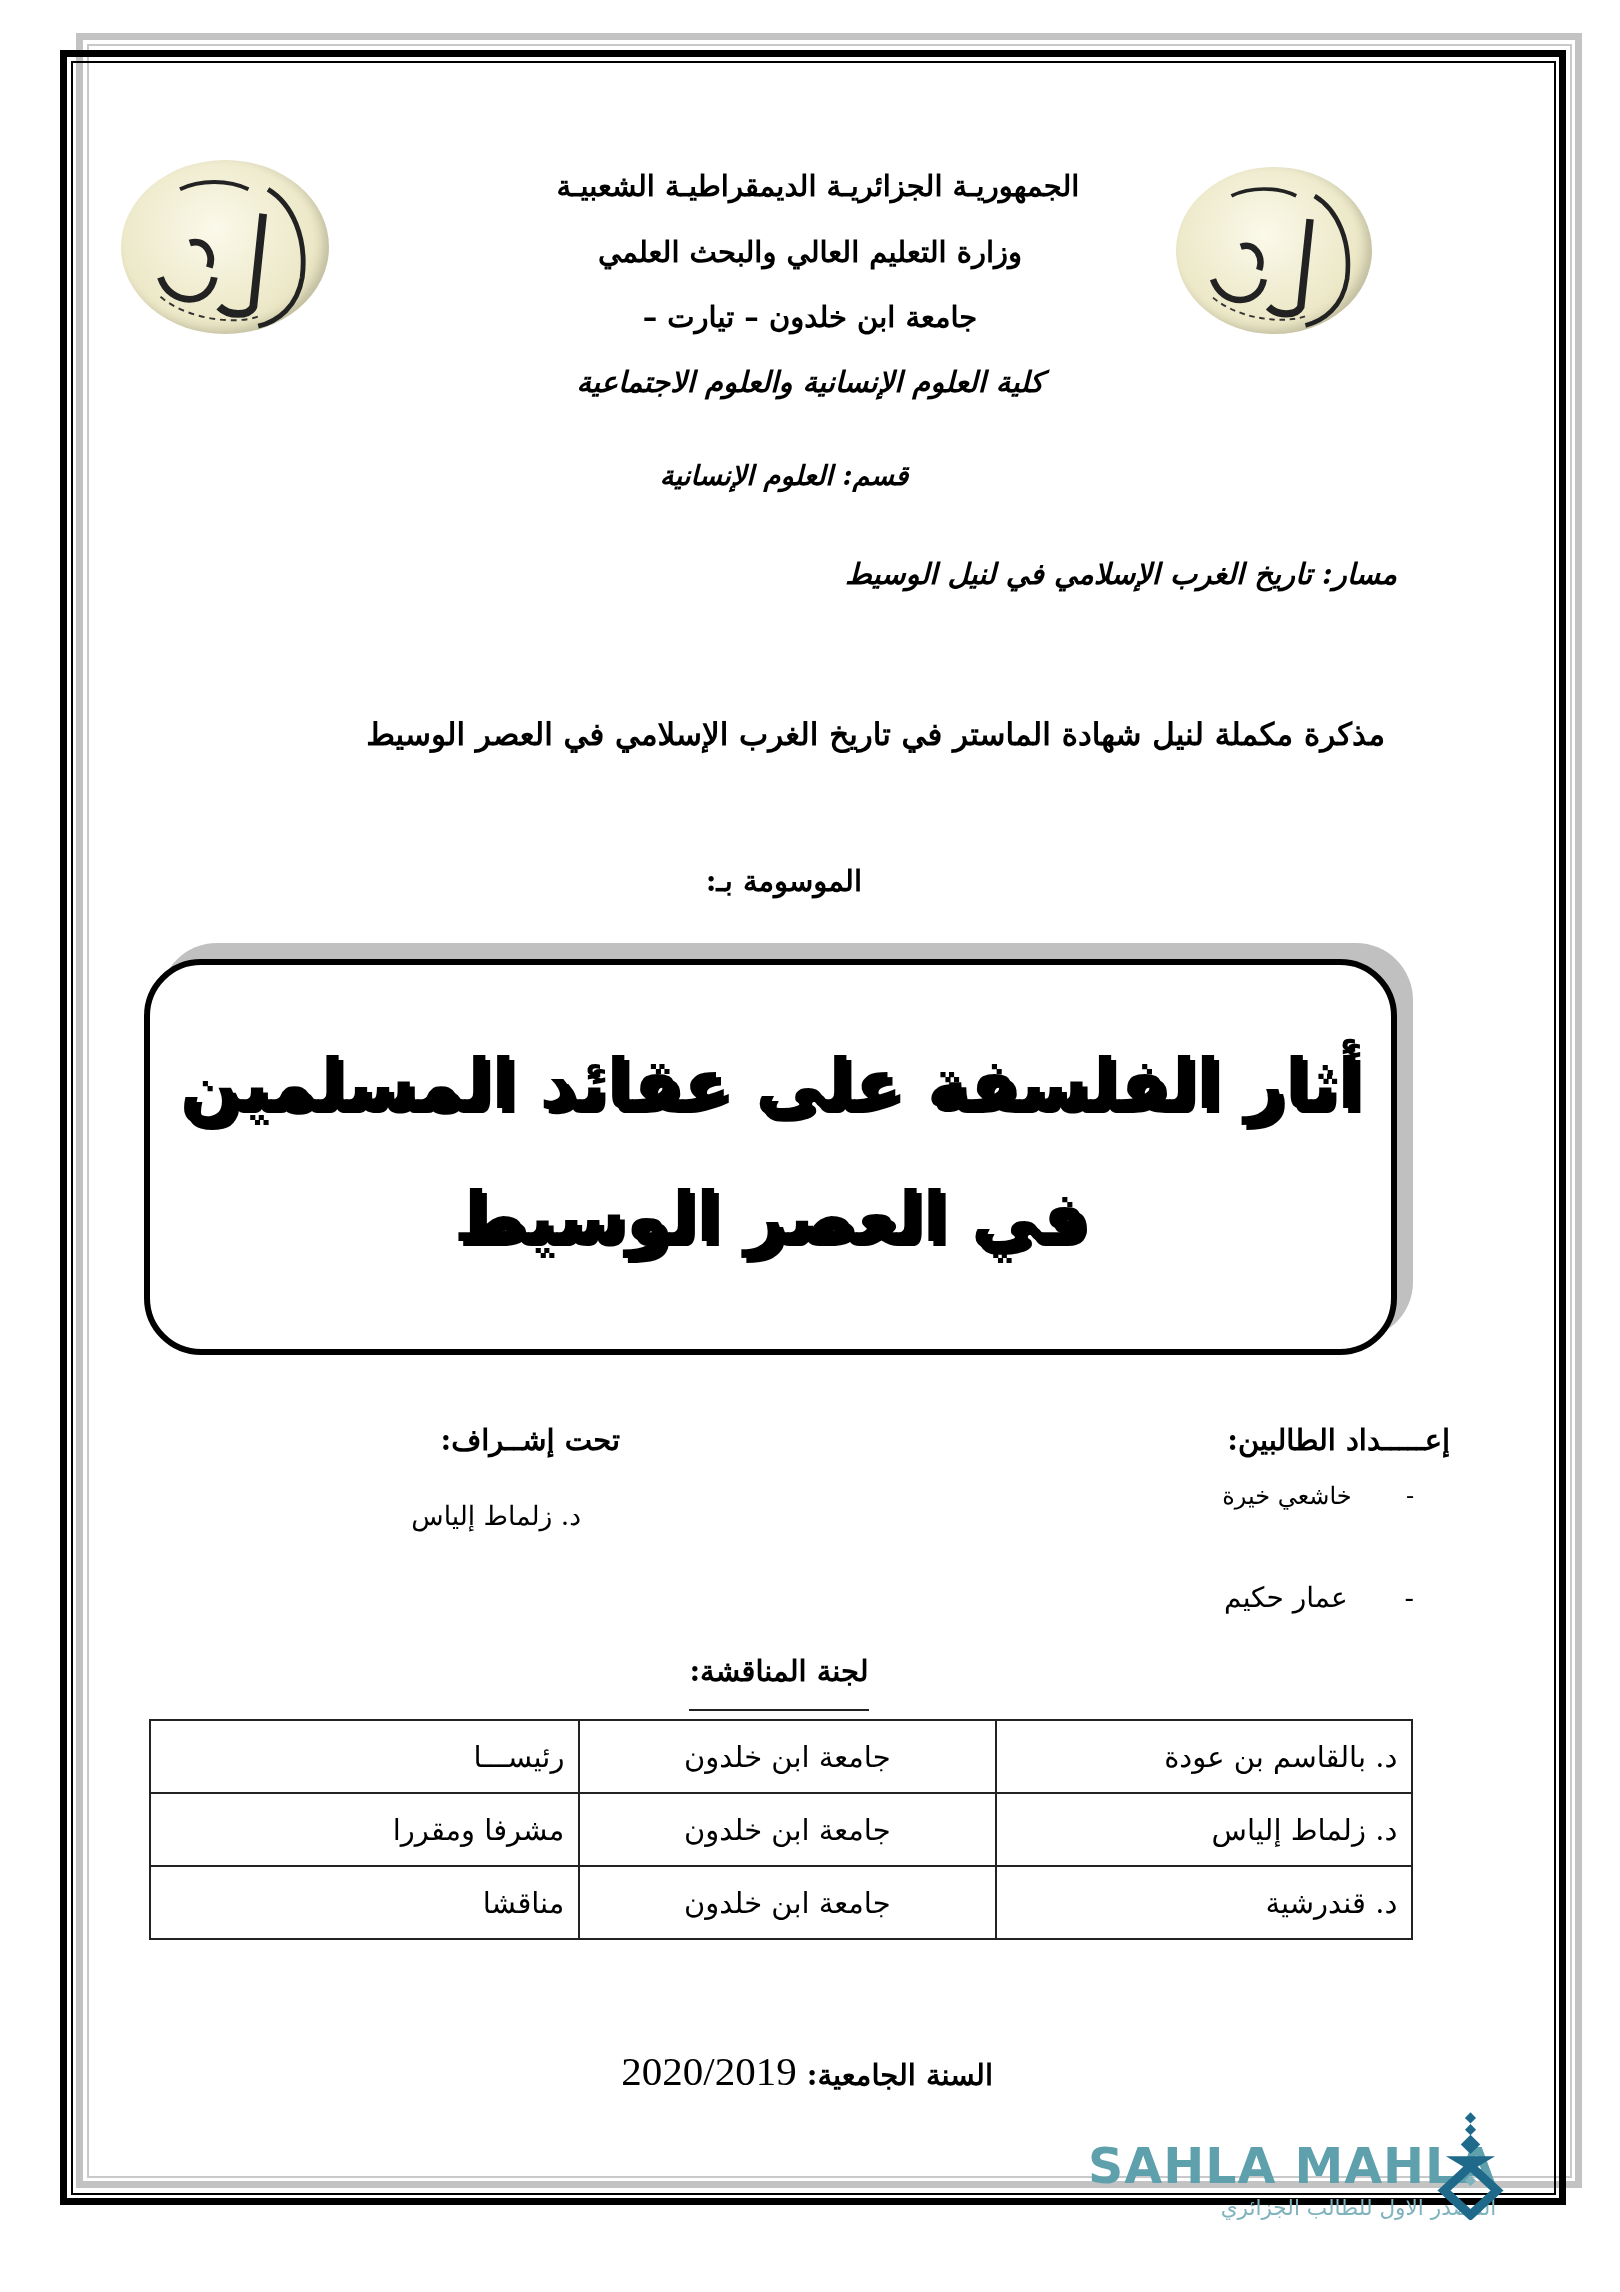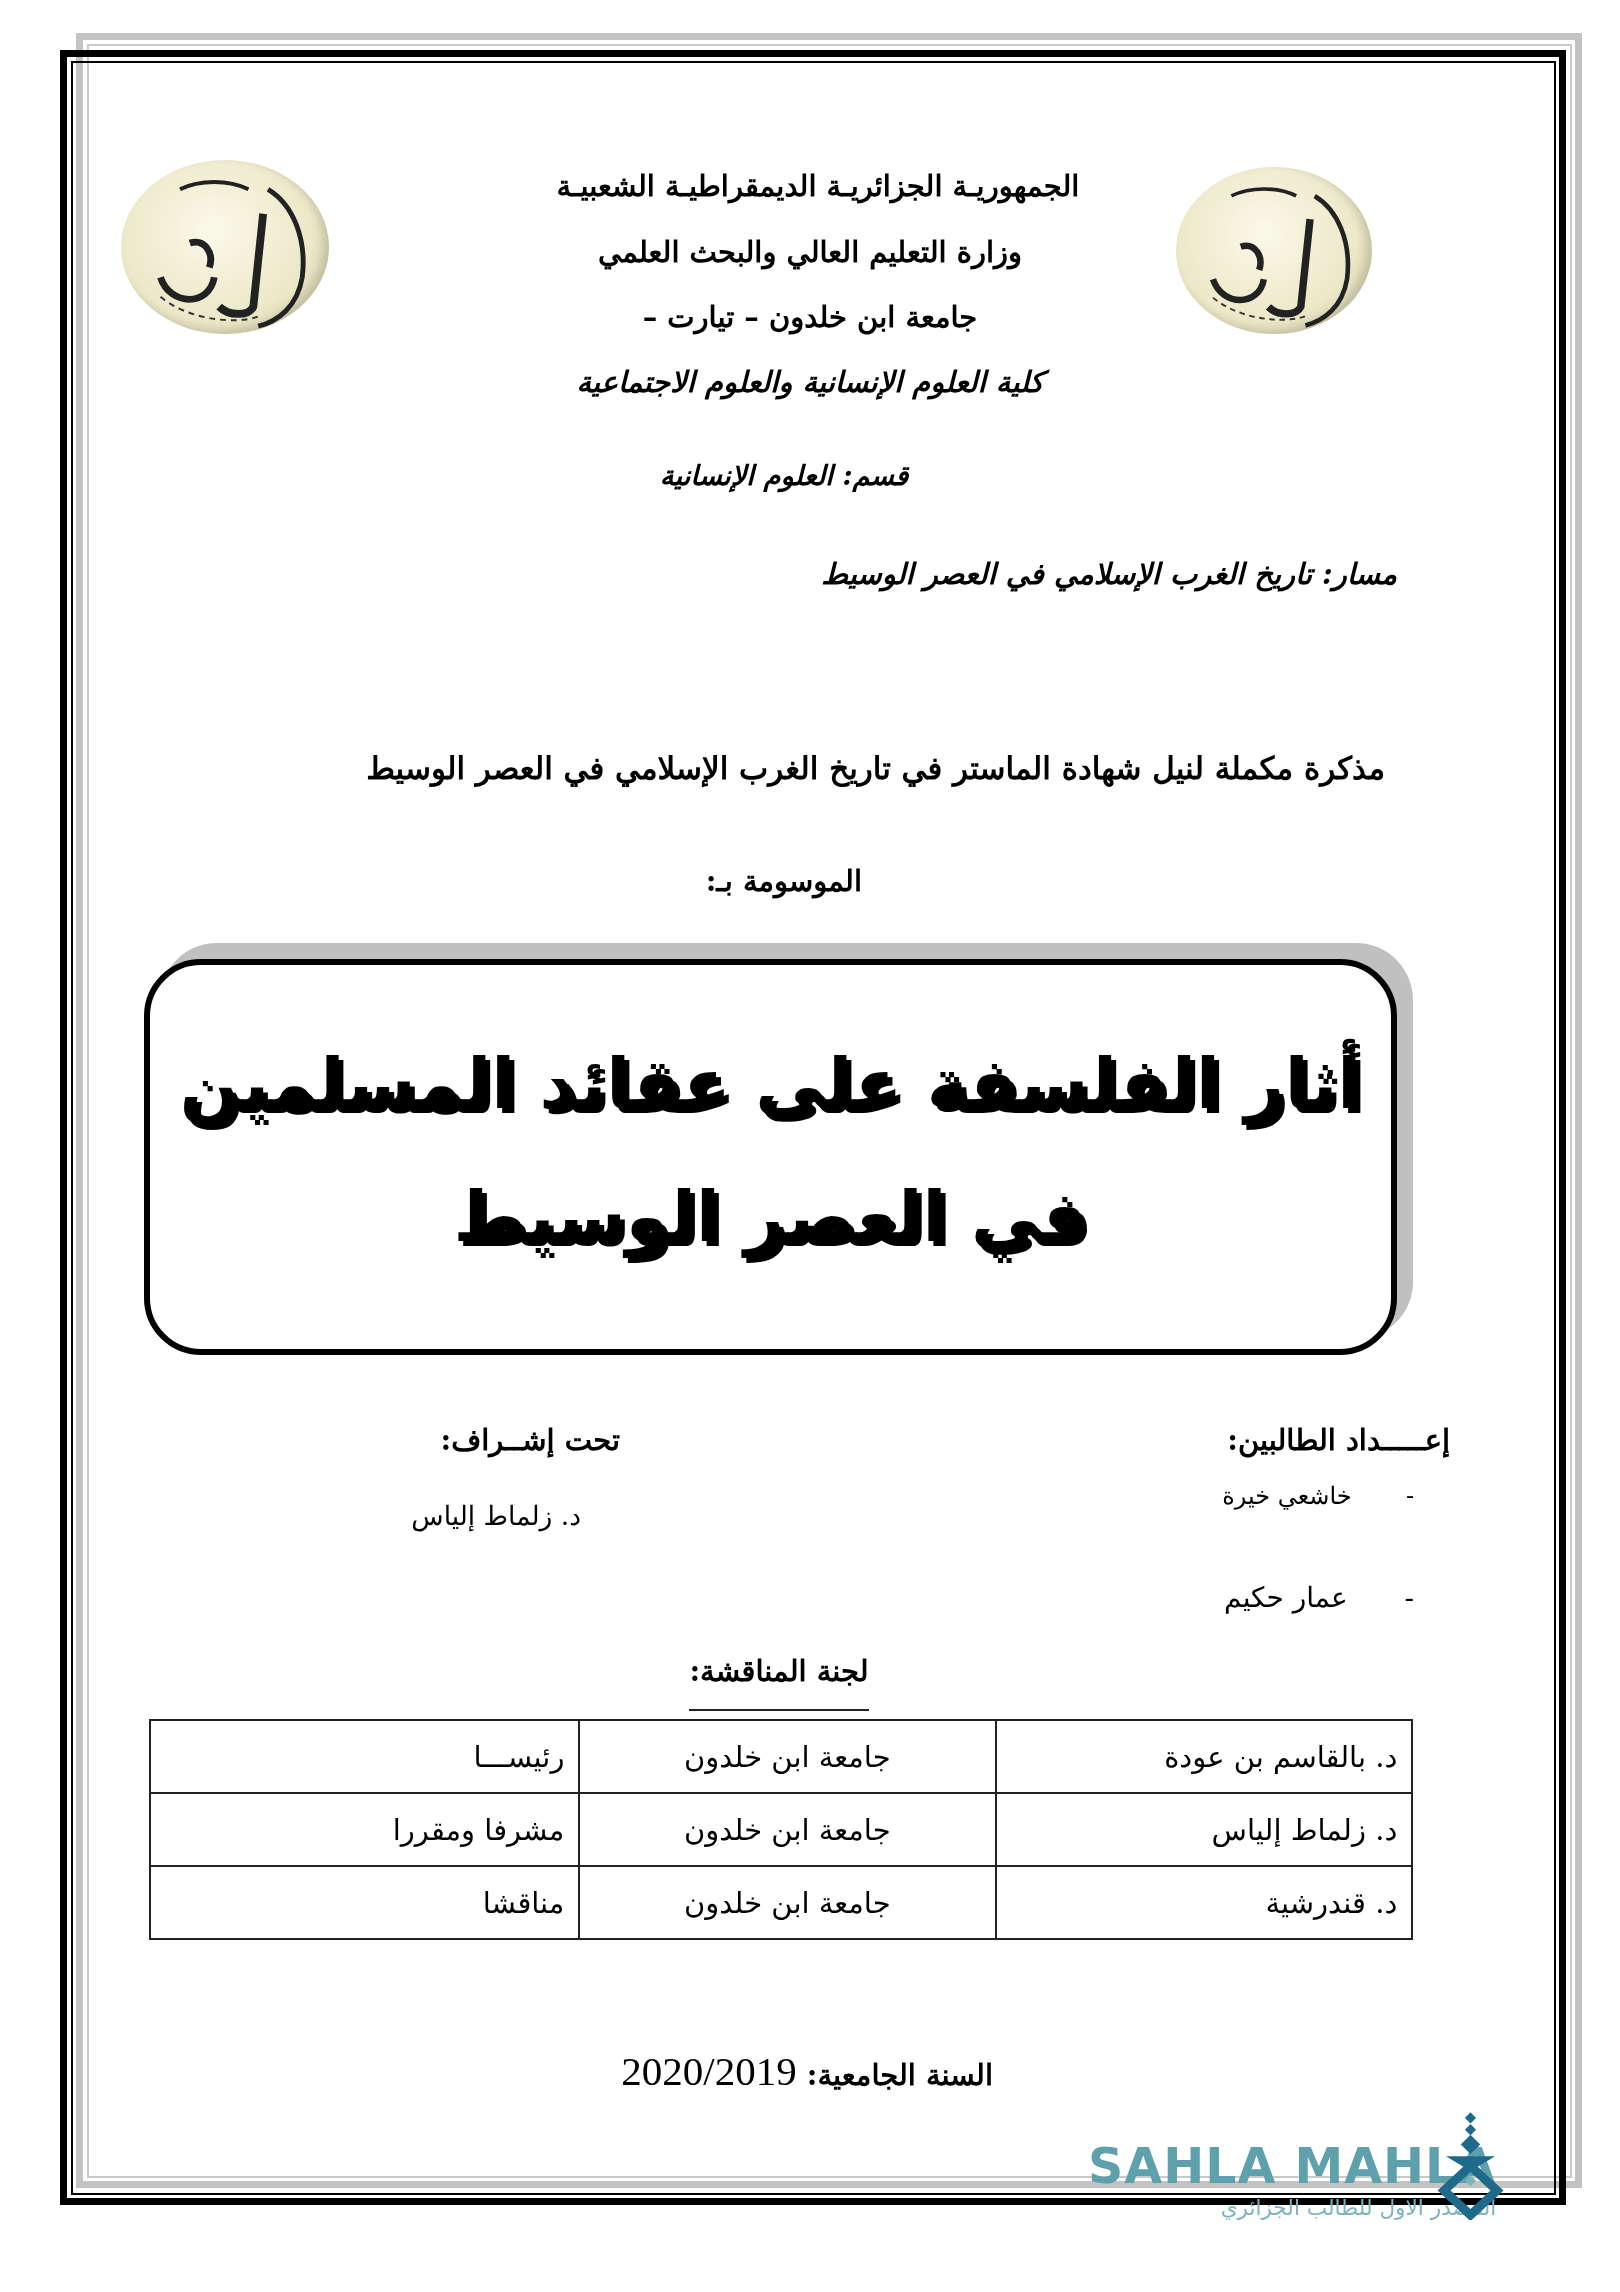--- a/index.html
+++ b/index.html
@@ -68,23 +68,23 @@
     <path d="M60 30 C80 20 110 20 130 30" stroke="#222" stroke-width="4" fill="none"></path>
     <path d="M40 140 C70 165 120 168 140 160" stroke="#333" stroke-width="2" fill="none" stroke-dasharray="6 5"></path>
   </svg>
 </div>
 
 <div class="line center" style="top:169px; font-size:29px; padding-left:8px;">الجمهوريـة الجزائريـة الديمقراطيـة الشعبيـة</div>
 <div class="line center" style="top:235px; font-size:29px;">وزارة التعليم العالي والبحث العلمي</div>
 <div class="line center" style="top:300px; font-size:29px;">جامعة ابن خلدون – تيارت –</div>
 <div class="line center it" style="top:365px; font-size:29px;">كلية العلوم الإنسانية والعلوم الاجتماعية</div>
 <div class="line center it" style="top:459px; font-size:27.4px; width:1568px;">قسم: العلوم الإنسانية</div>
-<div class="line it" style="top:557px; right:223px; font-size:29px;">مسار: تاريخ الغرب الإسلامي في العصر الوسيط</div>
+<div class="line it" style="top:557px; right:223px; font-size:29px;">مسار: تاريخ الغرب الإسلامي في لنيل الوسيط</div>
 
-<div class="line" style="top:750px; right:235px; font-size:31px;">مذكرة مكملة لنيل شهادة الماستر في تاريخ الغرب الإسلامي في العصر الوسيط</div>
+<div class="line" style="top:716px; right:235px; font-size:31px;">مذكرة مكملة لنيل شهادة الماستر في تاريخ الغرب الإسلامي في العصر الوسيط</div>
 <div class="line" style="top:864px; right:758px; font-size:29px;">الموسومة بـ:</div>
 
 <div class="title-shadow"></div>
 <div class="title-box">
   <div class="title-text" style="top:78px;">أثار الفلسفة على عقائد المسلمين</div>
   <div class="title-text" style="top:211px;">في العصر الوسيط</div>
 </div>
 
 <div class="line" style="top:1423px; right:170px; font-size:29px;">إعـــــداد الطالبين:</div>
 <div class="line" style="top:1482px; right:206px; font-size:24px; font-weight:normal;">

